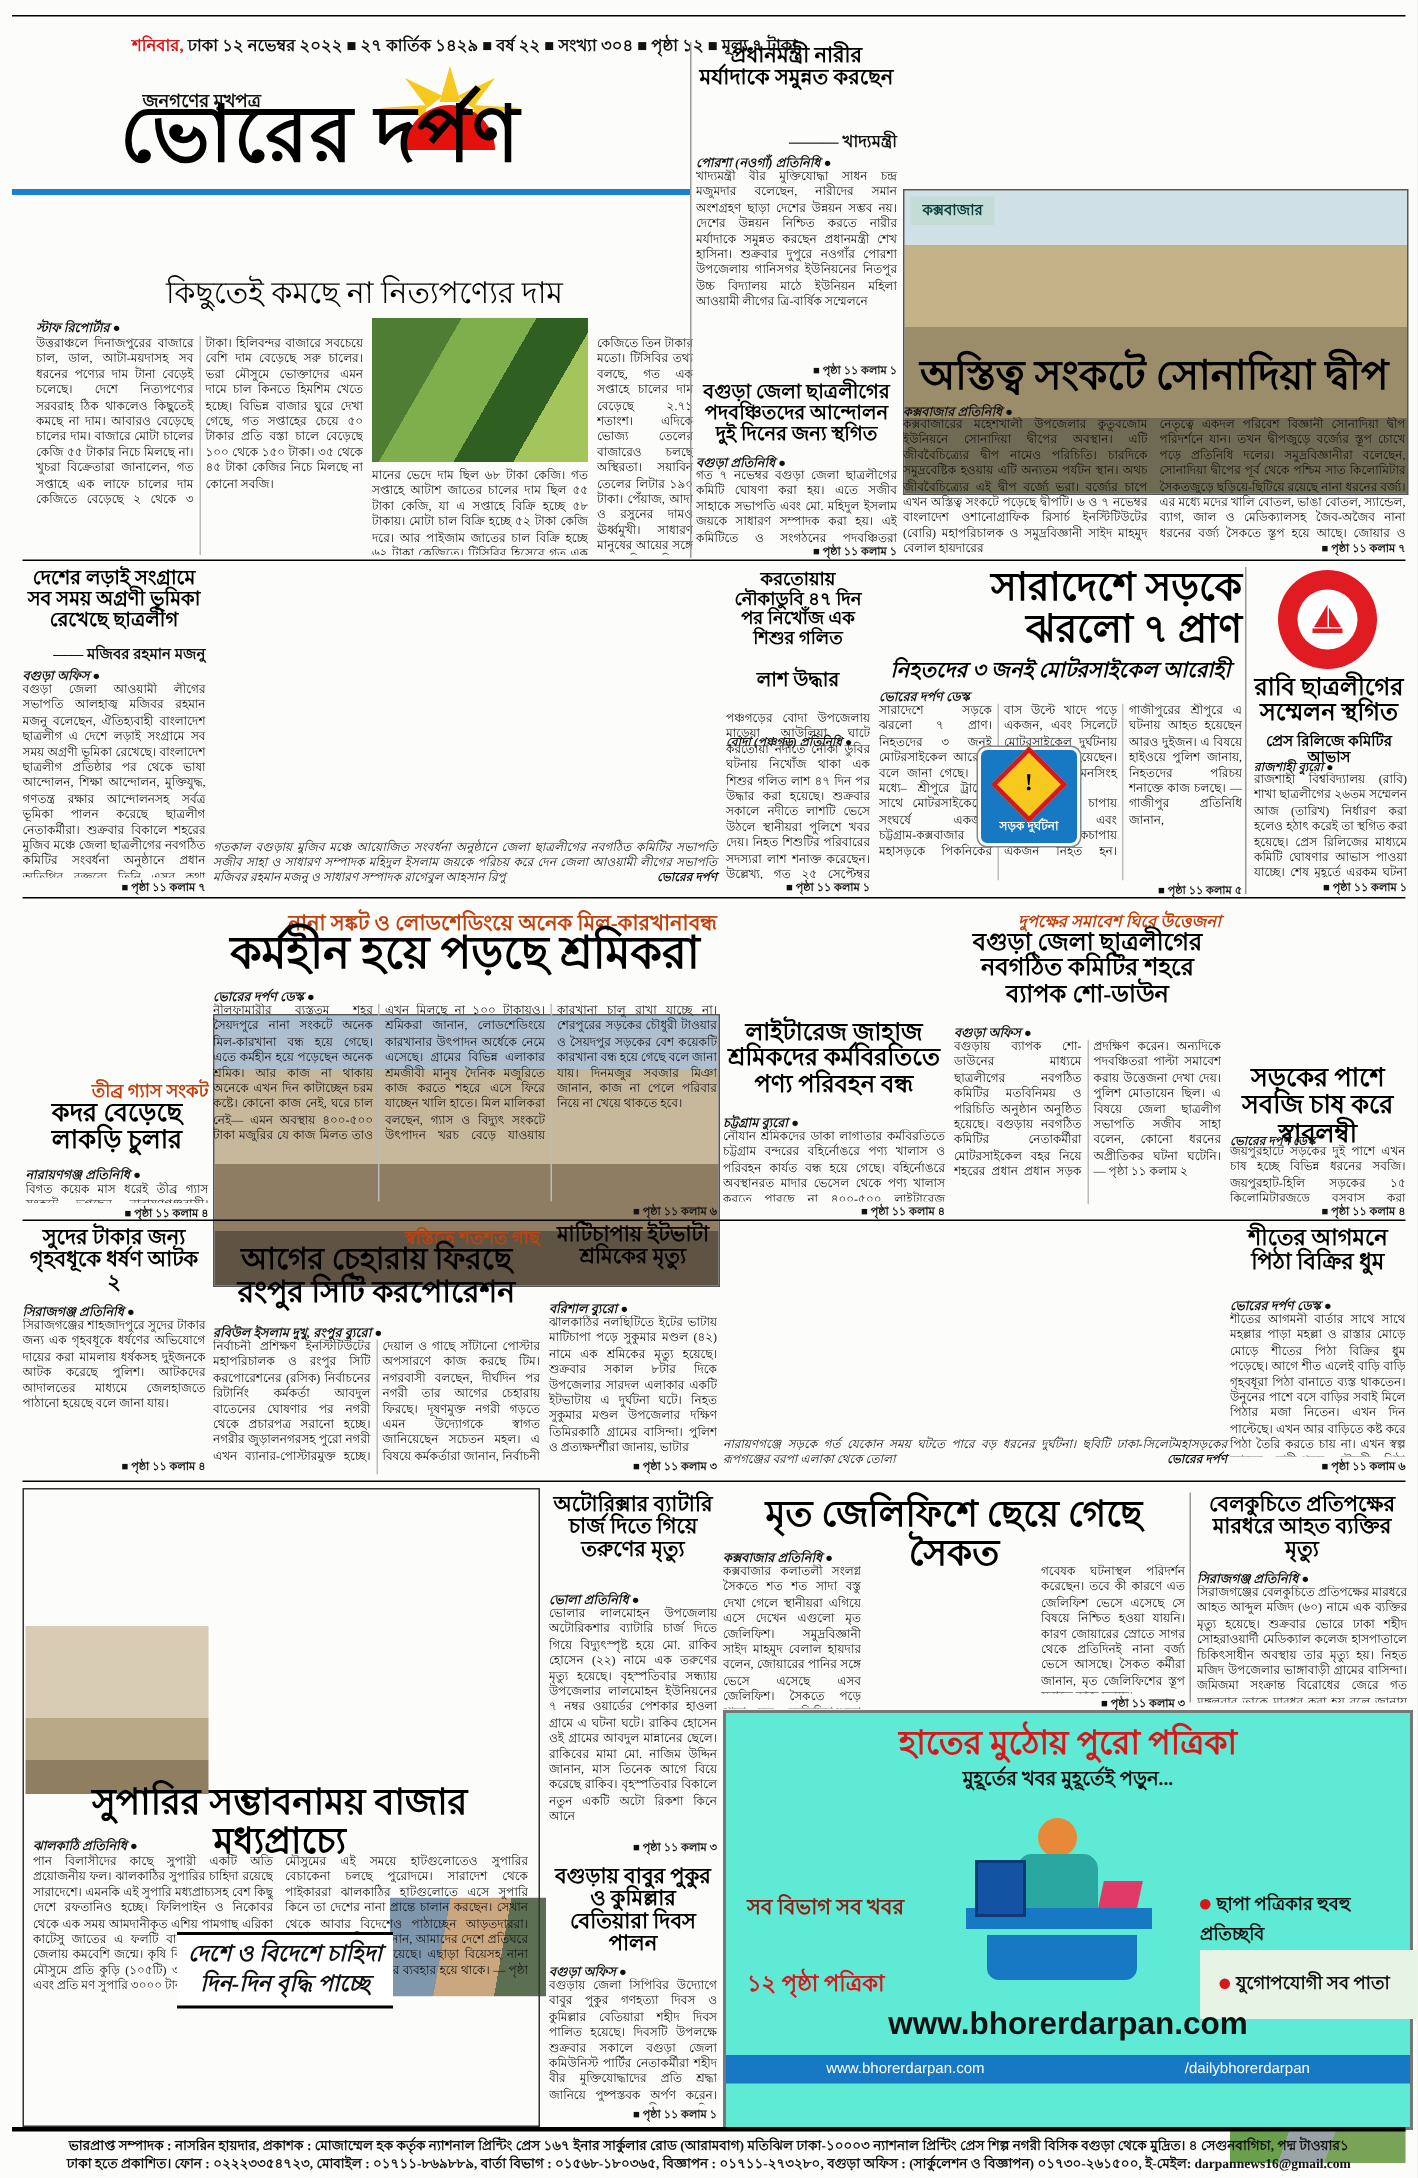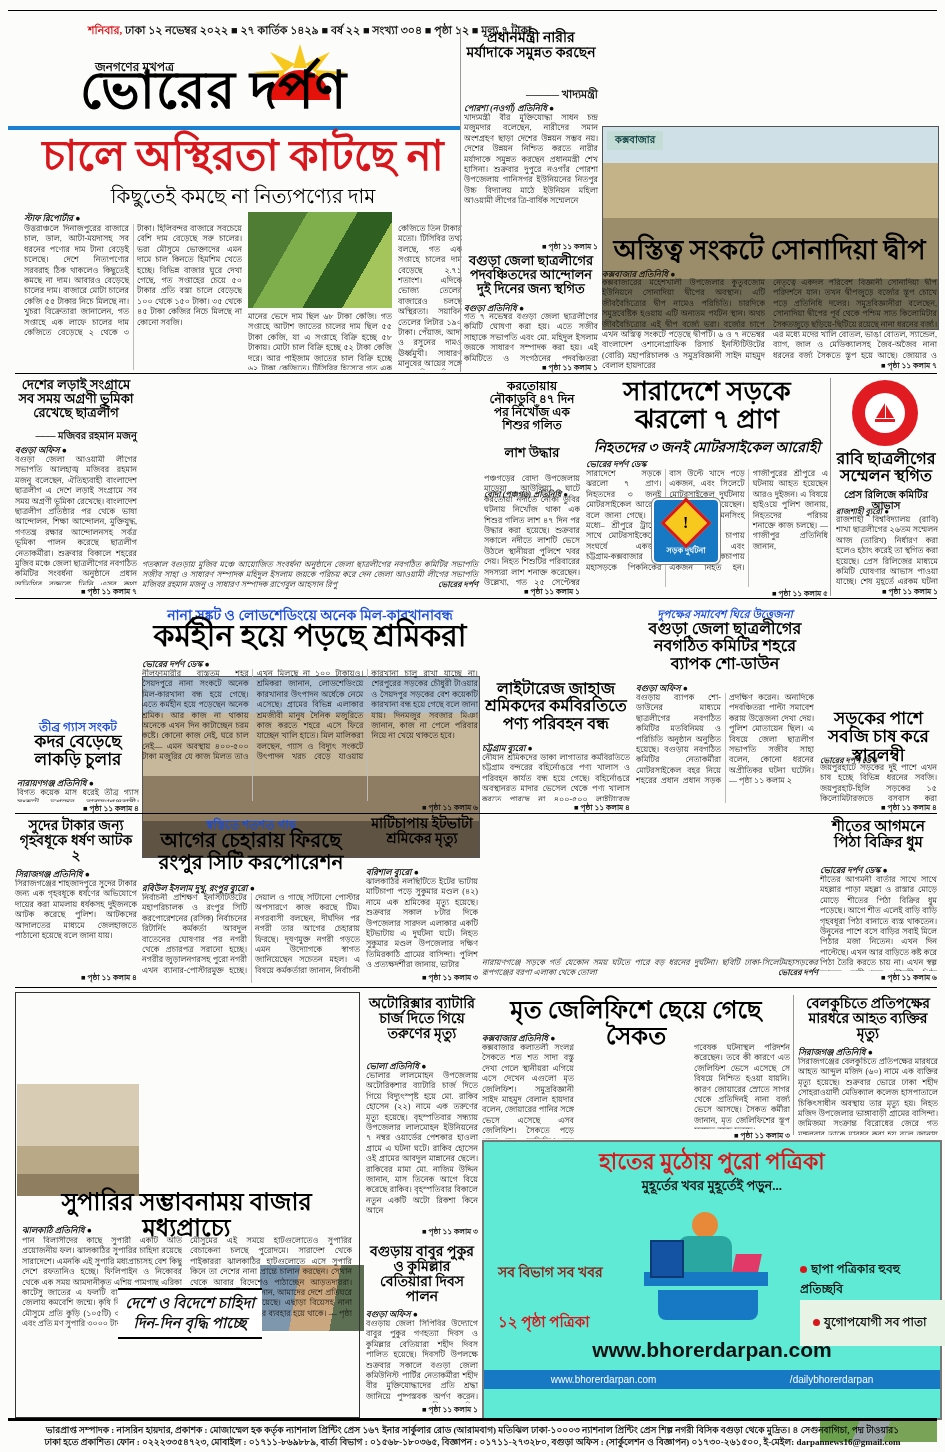--- a/index.html
+++ b/index.html
@@ -1,21 +1,21 @@
 <!DOCTYPE html>
 <html lang="bn"><head>
 <meta charset="utf-8">
 <style>
   html,body{margin:0;padding:0;background:#e9e7e2;}
   .page{position:relative;width:945px;height:1452px;margin:0 auto;background:#fcfcfa;
         font-family:"Liberation Serif","DejaVu Serif",serif;color:#111;overflow:hidden;}
   .abs{position:absolute;}
   .hl{font-weight:bold;line-height:1.08;text-align:center;color:#000;}
   .hl-red{color:#d8171d;}
-  .kicker{font-weight:bold;text-align:center;color:#1d4ed8;}
+  .kicker{font-weight:bold;text-align:right;color:#c2410c;}
   .byline{font-weight:bold;font-style:italic;font-size:8.5px;margin:2px 0;}
   .body{font-size:8px;line-height:1.3;text-align:justify;overflow:hidden;}
   .jump{font-size:7.5px;font-weight:bold;text-align:right;}
   .caption{font-size:8px;font-style:italic;line-height:1.25;text-align:justify;}
   .credit{font-weight:bold;font-style:italic;float:right;}
   .photo{background:#cbc6bb;position:relative;overflow:hidden;}
   .photo-label{position:absolute;top:4px;left:4px;background:#c3dcd6;color:#083b3b;
                font-weight:bold;font-size:10px;padding:1px 8px;}
   .hr{position:absolute;background:#000;height:1px;}
   .vr{position:absolute;background:#999;width:1px;}
@@ -44,21 +44,20 @@
         <polygon points="25,10 40,30 50,22"></polygon>
         <polygon points="85,10 70,30 60,22"></polygon>
       <polygon points="8,30 38,36 40,28"></polygon>
         <polygon points="102,30 72,36 70,28"></polygon>
     </g>
     <path d="M25 58 A30 30 0 0 1 85 58 Z" fill="#e4120b"></path>
   </svg>
   <div class="abs" style="left:80px;top:62px;width:390px;font-size:52px;font-weight:bold;letter-spacing:1px;line-height:1.1;color:#000;">ভোরের দর্পণ</div>
   <div class="abs" style="left:8px;top:126px;width:452px;height:4px;background:#1c7fd0;"></div>
 
-  <div class="abs hl hl-red" style="left:22px;top:134px;width:442px;font-size:42px;">চালে অস্থিরতা কাটছে না</div>
   <div class="abs hl" style="left:22px;top:186px;width:442px;font-size:20px;font-weight:normal;">কিছুতেই কমছে না নিত্যপণ্যের দাম</div>
   <div class="abs byline" style="left:24px;top:210px;">স্টাফ রিপোর্টার ●</div>
   <div class="abs body cols2" style="left:24px;top:224px;width:218px;height:146px;">উত্তরাঞ্চলে দিনাজপুরের বাজারে চাল, ডাল, আটা-ময়দাসহ সব ধরনের পণ্যের দাম টানা বেড়েই চলেছে। দেশে নিত্যপণ্যের সরবরাহ ঠিক থাকলেও কিছুতেই কমছে না দাম। আবারও বেড়েছে চালের দাম। বাজারে মোটা চালের কেজি ৫৫ টাকার নিচে মিলছে না। খুচরা বিক্রেতারা জানালেন, গত সপ্তাহে এক লাফে চালের দাম কেজিতে বেড়েছে ২ থেকে ৩ টাকা। হিলিবন্দর বাজারে সবচেয়ে বেশি দাম বেড়েছে সরু চালের। ভরা মৌসুমে ভোক্তাদের এমন দামে চাল কিনতে হিমশিম খেতে হচ্ছে। বিভিন্ন বাজার ঘুরে দেখা গেছে, গত সপ্তাহের চেয়ে ৫০ টাকার প্রতি বস্তা চালে বেড়েছে ১০০ থেকে ১৫০ টাকা। ৩৫ থেকে ৪৫ টাকা কেজির নিচে মিলছে না কোনো সবজি।</div>
   <div class="abs photo" style="left:248px;top:212px;width:144px;height:96px;background:
        linear-gradient(120deg,#4f7d33 0 30%,#7fae4c 30% 55%,#2f6022 55% 75%,#a4c45c 75%);"></div>
   <div class="abs body" style="left:248px;top:312px;width:144px;height:58px;">মানের ভেদে দাম ছিল ৬৮ টাকা কেজি। গত সপ্তাহে আটাশ জাতের চালের দাম ছিল ৫৫ টাকা কেজি, যা এ সপ্তাহে বিক্রি হচ্ছে ৫৮ টাকায়। মোটা চাল বিক্রি হচ্ছে ৫২ টাকা কেজি দরে। আর পাইজাম জাতের চাল বিক্রি হচ্ছে ৬২ টাকা কেজিতে। টিসিবির হিসেবে গত এক সপ্তাহে খোলা আটার দাম বেড়েছে ৬.৭৯ শতাংশ।</div>
   <div class="abs body" style="left:398px;top:224px;width:64px;height:146px;">কেজিতে তিন টাকার মতো। টিসিবির তথ্য বলছে, গত এক সপ্তাহে চালের দাম বেড়েছে ২.৭১ শতাংশ। এদিকে ভোজ্য তেলের বাজারেও চলছে অস্থিরতা। সয়াবিন তেলের লিটার ১৯০ টাকা। পেঁয়াজ, আদা ও রসুনের দামও ঊর্ধ্বমুখী। সাধারণ মানুষের আয়ের সঙ্গে ব্যয়ের হিসাব মিলছে না। গত সপ্তাহে ডিমের ডজন ছিল ১৩০ টাকা, এখন তা ১৫০ টাকা। আয় বাড়েনি, তবু ব্যয়ের চাপ বাড়ছে বলে জানান ক্রেতারা। ■ পৃষ্ঠা ১১ কলাম ৪</div>
 
   <div class="vr" style="left:460px;top:28px;height:344px;"></div>
   <div class="abs hl" style="left:464px;top:30px;width:134px;font-size:14px;">প্রধানমন্ত্রী নারীর মর্যাদাকে সমুন্নত করছেন</div>
@@ -96,21 +95,21 @@
     <span>গতকাল বগুড়ায় মুজিব মঞ্চে আয়োজিত সংবর্ধনা অনুষ্ঠানে জেলা ছাত্রলীগের নবগঠিত কমিটির সভাপতি সজীব সাহা ও সাধারণ সম্পাদক মহিদুল ইসলাম জয়কে পরিচয় করে দেন জেলা আওয়ামী লীগের সভাপতি মজিবর রহমান মজনু ও সাধারণ সম্পাদক রাগেবুল আহসান রিপু</span>
     <span class="credit">ভোরের দর্পণ</span>
   </div>
 
   <div class="abs hl" style="left:484px;top:380px;width:96px;font-size:12px;">করতোয়ায় নৌকাডুবি ৪৭ দিন পর নিখোঁজ এক শিশুর গলিত</div>
   <div class="abs hl" style="left:484px;top:446px;width:96px;font-size:13px;">লাশ উদ্ধার</div>
   <div class="abs byline" style="left:484px;top:486px;font-size:8px;text-align:center;">বোদা (পঞ্চগড়) প্রতিনিধি ●</div>
   <div class="abs body" style="left:484px;top:474px;width:96px;height:112px;">পঞ্চগড়ের বোদা উপজেলায় মাড়েয়া আউলিয়া ঘাটে করতোয়া নদীতে নৌকা ডুবির ঘটনায় নিখোঁজ থাকা এক শিশুর গলিত লাশ ৪৭ দিন পর উদ্ধার করা হয়েছে। শুক্রবার সকালে নদীতে লাশটি ভেসে উঠলে স্থানীয়রা পুলিশে খবর দেয়। নিহত শিশুটির পরিবারের সদস্যরা লাশ শনাক্ত করেছেন। উল্লেখ্য, গত ২৫ সেপ্টেম্বর মহালয়ার (৪) দিন নৌকাডুবির ঘটনা ঘটে।</div>
   <div class="abs jump" style="left:484px;top:586px;width:96px;">■ পৃষ্ঠা ১১ কলাম ১</div>
 
-  <div class="abs hl" style="left:586px;top:378px;width:242px;font-size:26px;">সারাদেশে সড়কে ঝরলো ৭ প্রাণ</div>
+  <div class="abs hl" style="left:586px;top:378px;width:242px;font-size:26px;text-align:right;">সারাদেশে সড়কে ঝরলো ৭ প্রাণ</div>
   <div class="abs hl" style="left:586px;top:440px;width:242px;font-size:14px;font-style:italic;">নিহতদের ৩ জনই মোটরসাইকেল আরোহী</div>
   <div class="abs byline" style="left:586px;top:456px;">ভোরের দর্পণ ডেস্ক</div>
   <div class="abs body cols3" style="left:586px;top:469px;width:242px;height:118px;">সারাদেশে সড়কে ঝরলো ৭ প্রাণ। নিহতদের ৩ জনই মোটরসাইকেল আরোহী বলে জানা গেছে। এর মধ্যে– শ্রীপুরে ট্রাকের সাথে মোটরসাইকেলের সংঘর্ষে একজন, চট্টগ্রাম-কক্সবাজার মহাসড়কে পিকনিকের বাস উল্টে খাদে পড়ে একজন, এবং সিলেটে মোটরসাইকেল দুর্ঘটনায় দুইজন নিহত হয়েছেন। এছাড়া ঢাকা-ময়মনসিংহ মহাসড়কে কাভার্ডভ্যানের চাপায় একজন এবং রাজশাহীতে ট্রাকচাপায় একজন নিহত হন। গাজীপুরের শ্রীপুরে এ ঘটনায় আহত হয়েছেন আরও দুইজন। এ বিষয়ে হাইওয়ে পুলিশ জানায়, নিহতদের পরিচয় শনাক্তে কাজ চলছে। — গাজীপুর প্রতিনিধি জানান,</div>
   <div class="abs" style="left:652px;top:498px;width:64px;height:62px;background:#1779c4;border-radius:6px;border:2px solid #fff;box-shadow:0 0 0 1px #888;text-align:center;">
     <div style="width:30px;height:30px;margin:5px auto 0;background:#f7c81e;border:3px solid #d8171d;transform:rotate(45deg);display:flex;align-items:center;justify-content:center;">
       <span style="transform:rotate(-45deg);font-weight:bold;color:#000;">!</span>
     </div>
     <div style="color:#fff;font-size:8px;font-weight:bold;margin-top:3px;">সড়ক দুর্ঘটনা</div>
   </div>
   <div class="abs jump" style="left:586px;top:588px;width:242px;">■ পৃষ্ঠা ১১ কলাম ৫</div>

